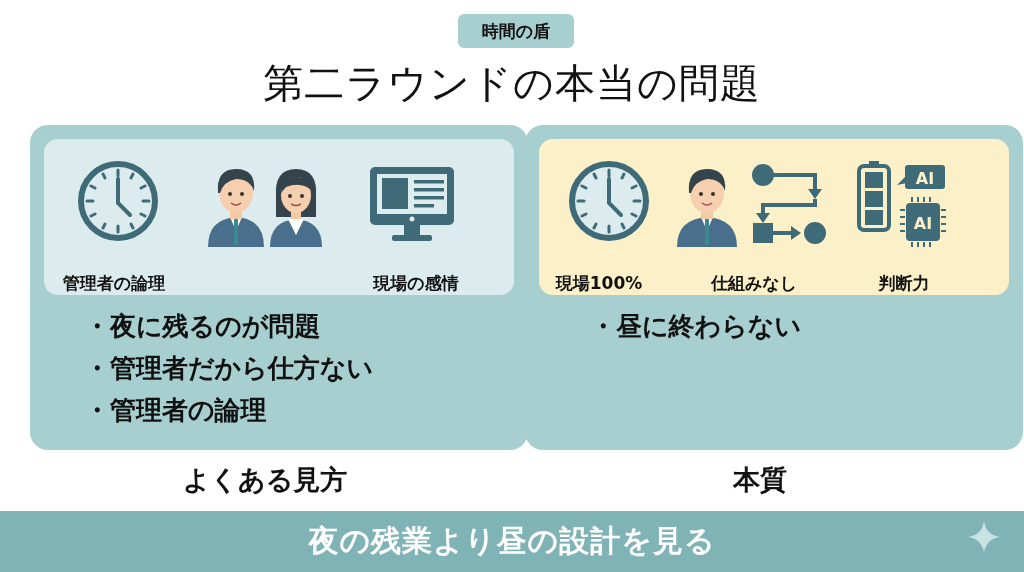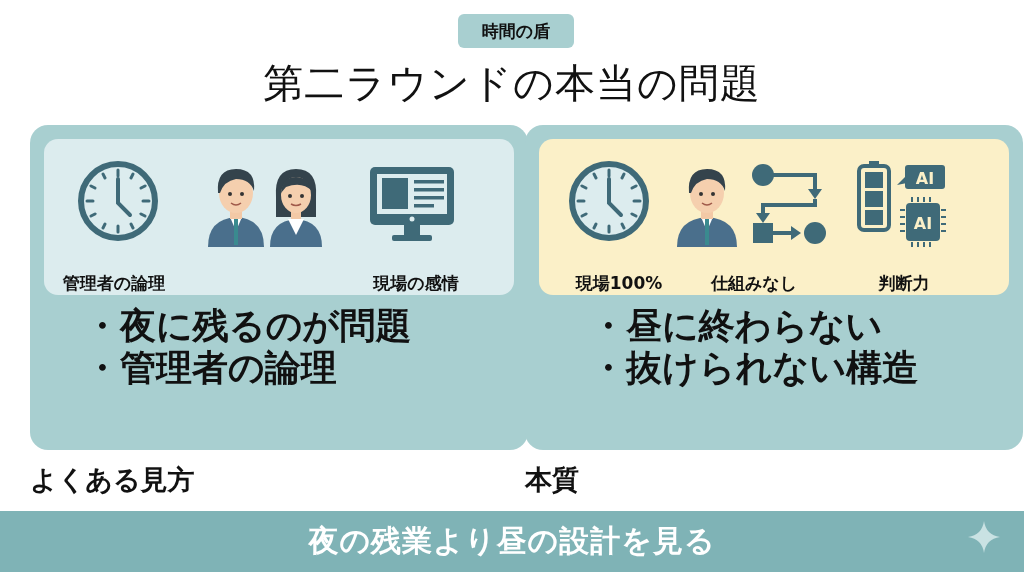--- a/index.html
+++ b/index.html
@@ -12,23 +12,23 @@
   .panel{position:absolute;top:125px;width:470px;height:325px;border-radius:18px;background:#a8cfd0;padding-left:28px;}
   .panel.left{left:30px;}
   .panel.right{left:525px;}
   .inner{position:absolute;left:14px;top:14px;right:14px;height:156px;border-radius:14px;}
   .left .inner{background:#dcecee;}
   .right .inner{background:#fbf0c8;}
   .icon{position:absolute;}
   .lbl{position:absolute;top:133px;font-size:17px;font-weight:bold;text-align:center;color:#111;white-space:nowrap;}
   .bullets{position:absolute;left:54px;top:180px;list-style:none;margin:0;padding:0;}
   .right .bullets{left:65px;}
-  .bullets li{font-size:36px;font-weight:bold;line-height:42px;color:#111;white-space:nowrap;}
+  .bullets li{font-size:26px;font-weight:bold;line-height:42px;color:#111;white-space:nowrap;}
   .bullets li::before{content:"・";}
-  .caption{position:absolute;top:462px;font-size:27px;font-weight:bold;color:#111;width:470px;}
+  .caption{position:absolute;top:462px;font-size:27px;font-weight:bold;color:#111;text-align:center;width:470px;}
   .band{position:absolute;left:0;top:511px;width:1024px;height:61px;background:#7fb3b6;
         display:flex;align-items:center;justify-content:center;color:#fff;font-size:30px;font-weight:bold;letter-spacing:1px;}
   .sparkle{position:absolute;right:22px;top:8px;width:36px;height:36px;}
 </style>
 </head>
 <body>
 
 <div class="tag">時間の盾</div>
 <div class="title">第二ラウンドの本当の問題</div>
 
@@ -89,20 +89,21 @@
       <rect x="48" y="39" width="20" height="3.5" fill="#3f6a78"></rect>
       <circle cx="46" cy="54" r="2.5" fill="#dcecee"></circle>
       <rect x="38" y="60" width="16" height="10" fill="#3f6a78"></rect>
       <rect x="26" y="70" width="40" height="6" rx="2" fill="#3f6a78"></rect>
     </svg>
     <div class="lbl" style="left:10px;width:120px">管理者の論理</div>
     <div class="lbl" style="left:312px;width:120px">現場の感情</div>
   </div>
   <ul class="bullets">
     <li>夜に残るのが問題</li>
+    <li>管理者だから仕方ない</li>
     <li>管理者の論理</li>
   </ul>
 </div>
 <div class="caption" style="left:30px">よくある見方</div>
 
 <div class="panel right">
   <div class="inner">
     <svg class="icon" style="left:28px;top:20px" width="84" height="84" viewBox="0 0 84 84">
       <circle cx="42" cy="42" r="37" fill="#dcecee" stroke="#3f6a78" stroke-width="6"></circle>
       <g stroke="#3f6a78" stroke-width="3" stroke-linecap="round">
@@ -166,27 +167,26 @@
           <rect x="45" y="64" width="5" height="2"></rect>
           <rect x="45" y="71" width="5" height="2"></rect>
         <rect x="86" y="50" width="5" height="2"></rect>
           <rect x="86" y="57" width="5" height="2"></rect>
           <rect x="86" y="64" width="5" height="2"></rect>
           <rect x="86" y="71" width="5" height="2"></rect>
         <rect x="51" y="44" width="34" height="38" rx="4"></rect>
       </g>
       <text x="68" y="70" text-anchor="middle" font-size="16" font-weight="bold" fill="#fbf0c8" font-family="DejaVu Sans, sans-serif">AI</text>
     </svg>
-    <div class="lbl" style="left:20px;width:120px">現場100%</div>
+    <div class="lbl" style="left:0;width:120px">現場100%</div>
     <div class="lbl" style="left:310px;width:110px">判断力</div>
     <div class="lbl" style="left:150px;width:130px">仕組みなし</div>
   </div>
   <ul class="bullets">
     <li>昼に終わらない</li>
-    <li>抜けられない構造</li>
   </ul>
 </div>
 <div class="caption" style="left:525px">本質</div>
 
 <div class="band">
   <span>夜の残業より昼の設計を見る</span>
   <svg class="sparkle" viewBox="0 0 36 36">
     <path d="M18 2 Q20 16 34 18 Q20 20 18 34 Q16 20 2 18 Q16 16 18 2Z" fill="#c9e2e3"></path>
   </svg>
 </div>

